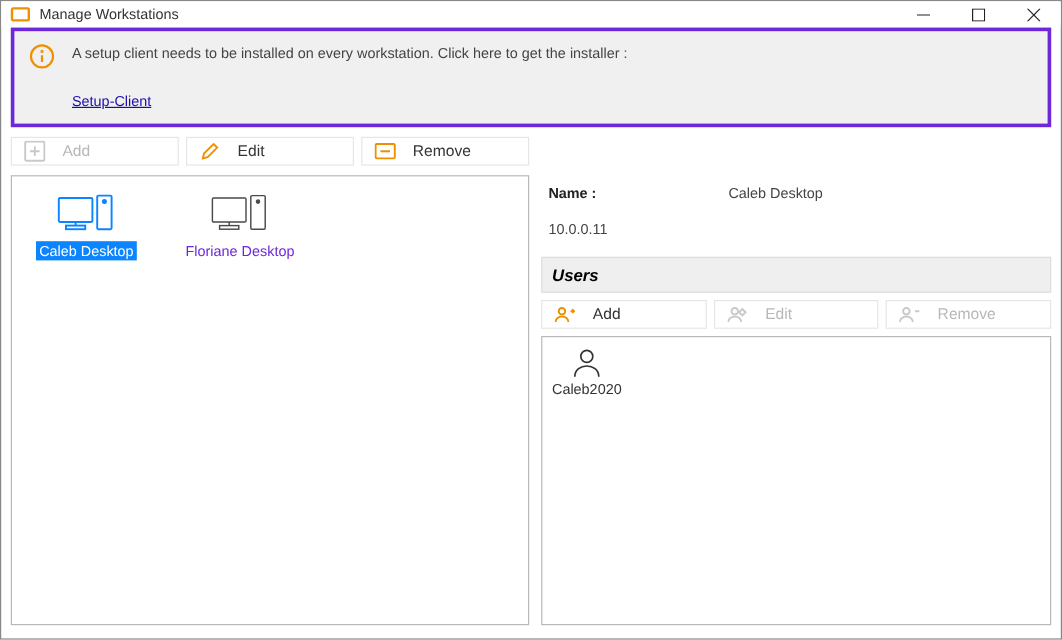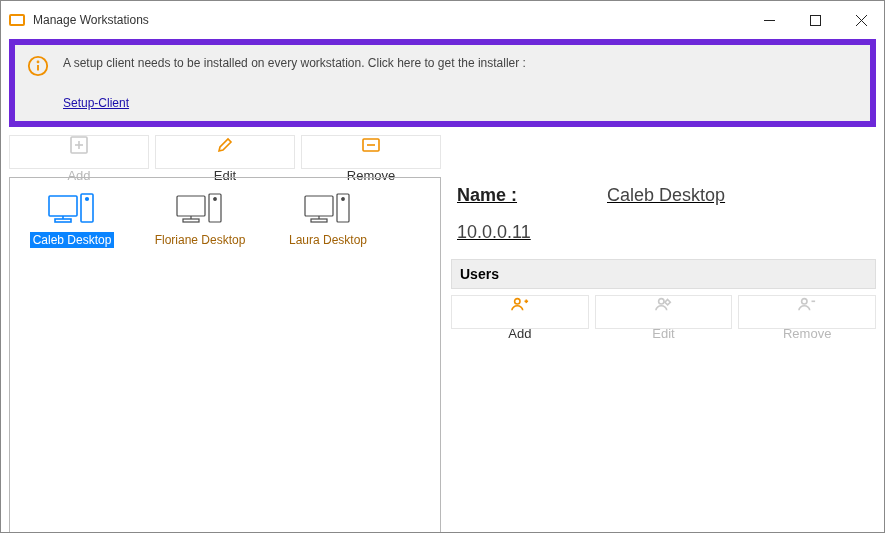--- a/index.html
+++ b/index.html
@@ -1,41 +1,41 @@
 <!DOCTYPE html>
 <html><head>
   <meta charset="utf-8">
   <style>
     * { box-sizing: border-box; margin: 0; padding: 0; font-family: "Segoe UI", Tahoma, sans-serif; }
     body { background: #fff; width: 885px; height: 533px; overflow: hidden; border: 1px solid #888;}
-    .titlebar { height: 38px; display: flex; align-items: center; padding-left: 8px; background: #fff;}
+    .titlebar { height: 22px; display: flex; align-items: center; padding-left: 8px; background: #fff;}
     .titlebar .app-icon { width: 16px; height: 12px; border: 2px solid #f09000; border-radius: 2px; margin-right: 8px; display:inline-block;}
     .titlebar .title { font-size: 12px; color: #333; flex: 1;}
     .winbtn { width: 46px; height: 30px; display:flex; align-items:center; justify-content:center;}
     .winbtn svg { stroke:#222; }
-    .infobar { background:#f0f0f0; border:6px solid #6d28d9; margin: 0 8px; padding:10px 12px; display:flex; gap:14px; align-items:flex-start;}
+    .infobar { background:#f0f0f0; border:3px solid #6d28d9; margin: 0 8px; padding:10px 12px; display:flex; gap:14px; align-items:flex-start;}
     .infobar .info-icon{ color:#f09000; flex-shrink:0;}
     .infobar .msg { font-size:12px; color:#444; line-height:1.4;}
     .infobar .link{ color:#1a0dab; text-decoration:underline; font-size:12px; display:inline-block; margin-top:24px;}
     .toolbar{ display:flex; gap:6px; padding:8px; }
-    .btn{ height:34px; width:140px; border:1px solid #e6e6e6; background:#fff; display:flex; align-items:center; gap:14px; padding:0 10px; font-size:13px; color:#333;flex-direction:column;}
+    .btn{ height:24px; width:140px; border:1px solid #e6e6e6; background:#fff; display:flex; align-items:center; gap:14px; padding:0 10px; font-size:13px; color:#333;}
     .btn.disabled{ color:#b8b8b8;}
     .btn .bicon{ width:18px; height:18px; display:flex; align-items:center; justify-content:center; color:#f09000;}
     .btn.disabled .bicon{ color:#c9c9c9;}
     .main{ display:flex; gap:10px; padding:0 8px 10px 8px; height:calc(100% - 30px - 66px - 50px);}
     .leftpanel{ flex:0 0 432px; border:1px solid #b8b8b8; padding:8px; overflow:auto;}
     .grid{ display:flex; flex-wrap:wrap; gap:6px 20px;}
     .ws-item{ width:108px; display:flex; flex-direction:column; align-items:center; gap:4px; padding:6px 0;}
-    .ws-item .ws-label{ font-size:12px; padding:1px 3px; color:#a16207; white-space:nowrap;}
+    .ws-item .ws-label{ font-size:12px; padding:1px 3px; color:#6d28d9; white-space:nowrap;}
     .ws-item.selected .ws-label{ background:#0a84ff; color:#fff;}
     .rightpanel{ flex:1; display:flex; flex-direction:column;}
-    .kv{ display:flex; padding:8px 6px; font-size:18px;text-decoration:underline;}
+    .kv{ display:flex; padding:8px 6px; font-size:12px;}
     .kv .k{ width:150px; color:#222; font-weight:600;}
     .kv .v{ color:#444;}
-    .section-h{ background:#efefef; border:1px solid #dedede; padding:6px 8px; font-size:14px; font-weight:600; margin:8px 0 6px 0;}
+    .section-h{ background:#efefef; border:1px solid #dedede; padding:6px 8px; font-size:14px; font-weight:600; margin:8px 0 6px 0;font-style:italic;}
     .usr-toolbar{ display:flex; gap:6px;}
     .usr-toolbar .btn{ flex:1; width:auto;}
     .usr-panel{ flex:1; border:1px solid #b8b8b8; margin-top:6px; padding:8px;}
     .usr-item{ display:inline-flex; flex-direction:column; align-items:center; gap:2px;}
     .usr-item .usr-label{ font-size:12px; color:#333;}
   </style>
 </head>
 <body>
 
 <div class="titlebar">
@@ -124,30 +124,20 @@
           <rect x="2" y="4" width="28" height="20" rx="1"></rect>
             <rect x="8" y="27" width="16" height="3"></rect>
             <line x1="16" y1="24" x2="16" y2="27"></line>
           <rect x="34" y="2" width="12" height="28" rx="1"></rect>
             <circle cx="40" cy="7" r="1.3" fill="#4a4a4a"></circle>
         </svg>
         <span class="ws-label">Floriane Desktop</span>
       </div>
 
 
-      <div class="ws-item">
-        <svg width="50" height="36" viewBox="0 0 50 36" fill="none" stroke="#4a4a4a" stroke-width="1.2">
-          <rect x="2" y="4" width="28" height="20" rx="1"></rect>
-            <rect x="8" y="27" width="16" height="3"></rect>
-            <line x1="16" y1="24" x2="16" y2="27"></line>
-          <rect x="34" y="2" width="12" height="28" rx="1"></rect>
-            <circle cx="40" cy="7" r="1.3" fill="#4a4a4a"></circle>
-        </svg>
-        <span class="ws-label">Laura Desktop</span>
-      </div>
 
 
     </div>
   </div>
 
   <div class="rightpanel">
     <div class="kv">
       <span class="k">Name :</span>
       <span class="v">Caleb Desktop</span>
     </div>
@@ -184,14 +174,23 @@
           <svg width="20" height="16" viewBox="0 0 20 16" fill="none" stroke="currentColor" stroke-width="1.8">
               <circle cx="7" cy="5" r="3"></circle>
               <path d="M1 15c0-3 3-5 6-5s6 2 6 5"></path>
               <line x1="15" y1="5" x2="19" y2="5"></line>
             </svg>
         </span>
         <span>Remove</span>
       </div>
     </div>
 
+    <div class="usr-panel">
+      <div class="usr-item">
+        <svg width="26" height="26" viewBox="0 0 26 26" fill="none" stroke="#333" stroke-width="1.4">
+          <circle cx="13" cy="8" r="5"></circle>
+            <path d="M3 25c0-6 5-9 10-9s10 3 10 9"></path>
+        </svg>
+        <span class="usr-label">Caleb2020</span>
+      </div>
+    </div>
   </div>
 </div>
 
 </body></html>

